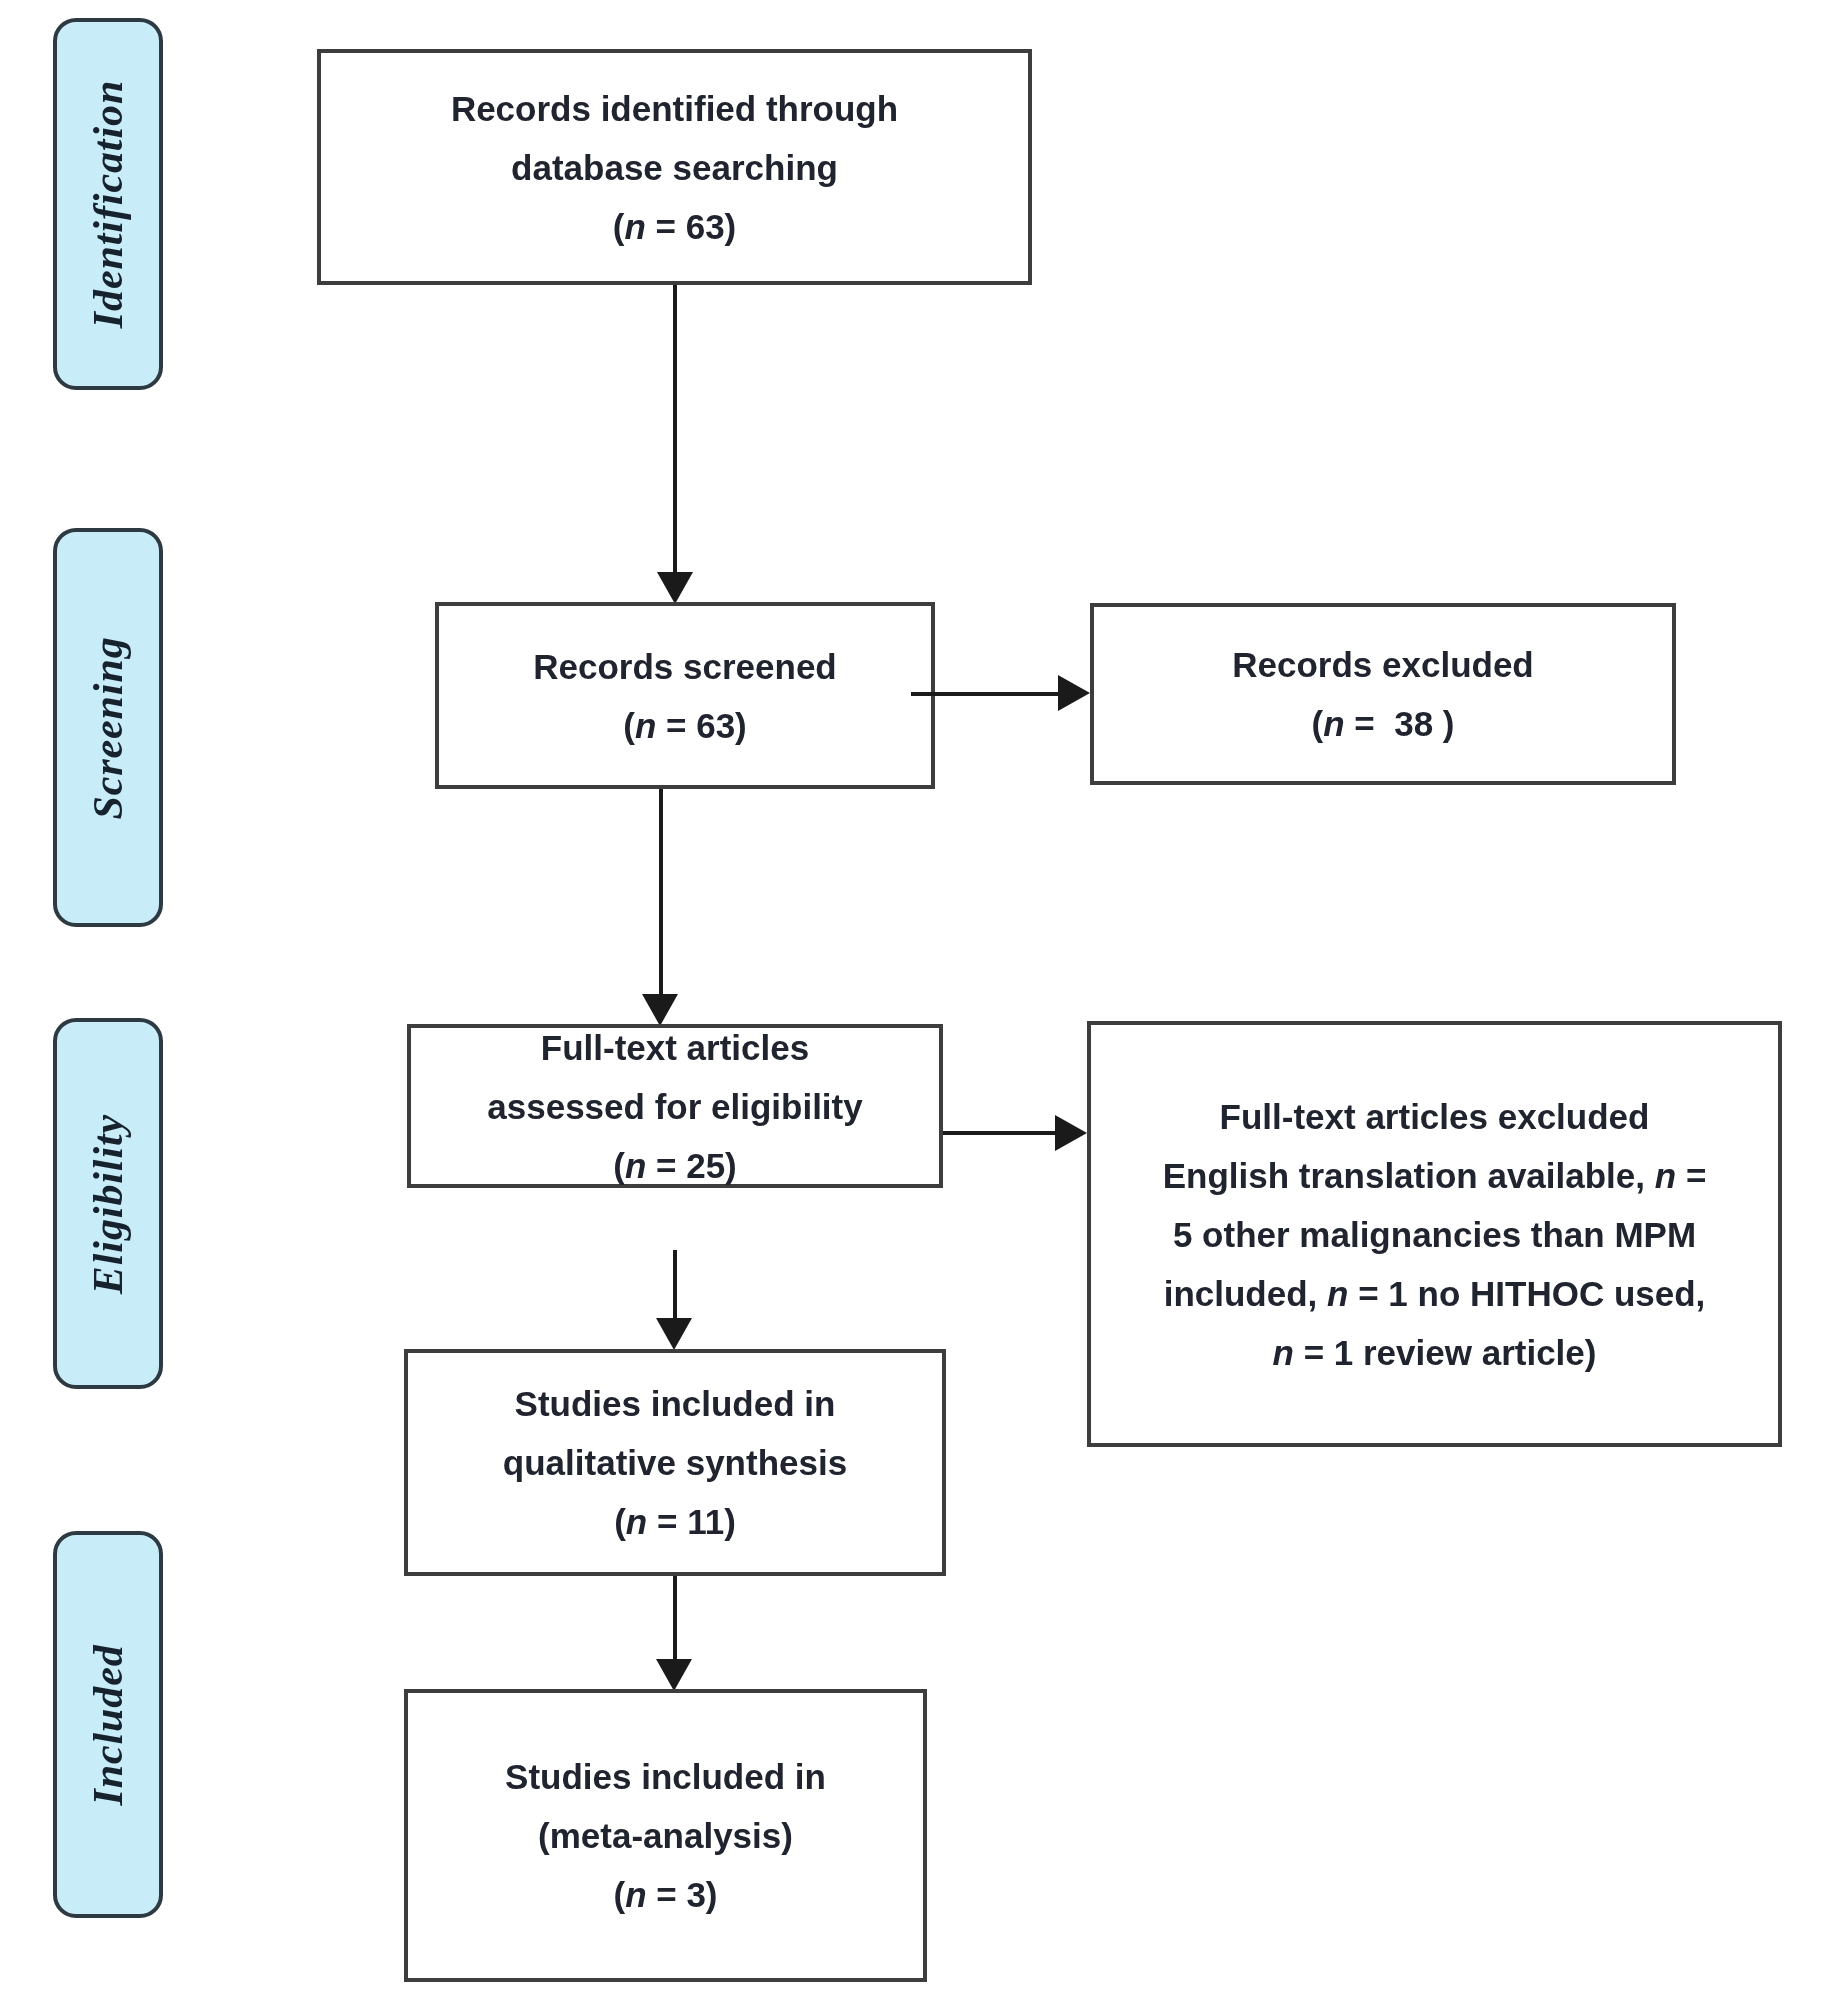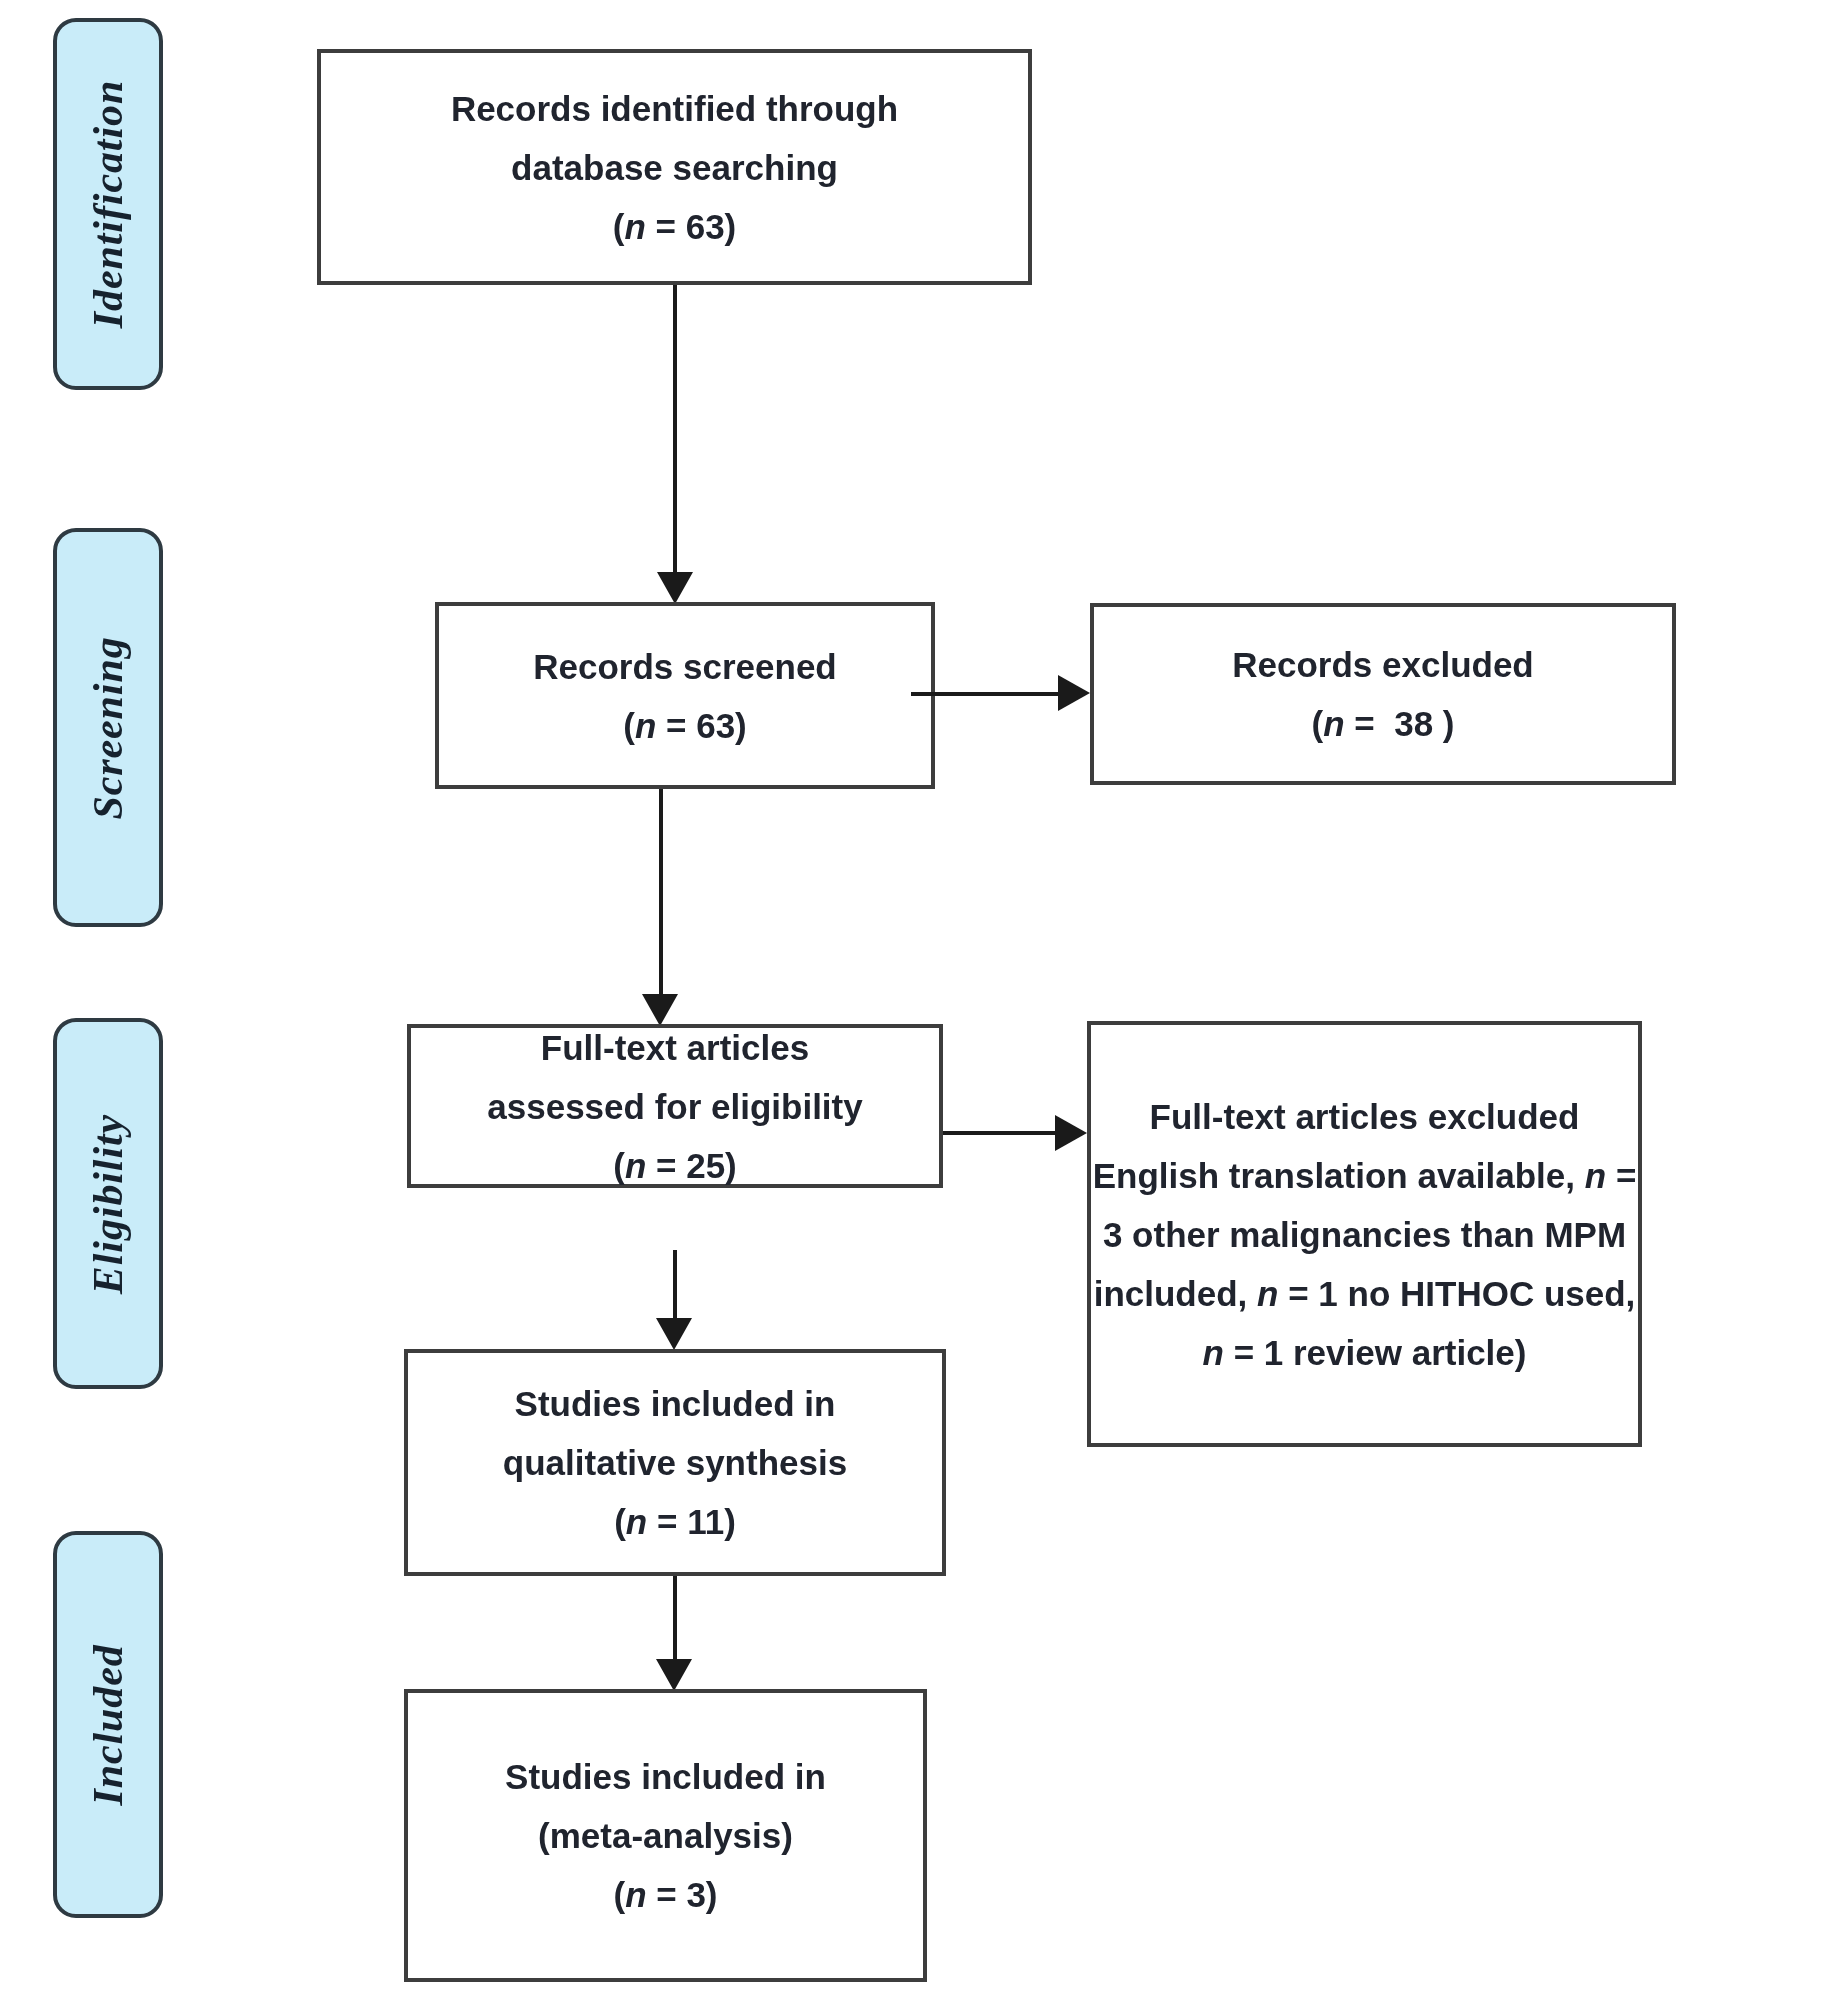--- a/index.html
+++ b/index.html
@@ -123,24 +123,24 @@
 
   <div class="flow-box" style="left:407px; top:1024px; width:536px; height:164px;">
     <div class="line">Full-text articles</div>
     <div class="line">assessed for eligibility</div>
     <div class="line">(<i>n</i> = 25)</div>
   </div>
 
   <div class="stem-h" style="left:943px; top:1131px; width:115px;"></div>
   <div class="head-right" style="left:1055px; top:1115px;"></div>
 
-  <div class="flow-box" style="left:1087px; top:1021px; width:555px; height:426px;">
+  <div class="flow-box" style="left:1087px; top:1021px; width:695px; height:426px;">
     <div class="line">Full-text articles excluded</div>
     <div class="line">English translation available, <i>n</i> =</div>
-    <div class="line">3 other malignancies than MPM</div>
+    <div class="line">5 other malignancies than MPM</div>
     <div class="line">included, <i>n</i> = 1 no HITHOC used,</div>
     <div class="line"><i>n</i> = 1 review article)</div>
   </div>
 
   <div class="stem-v" style="left:673px; top:1250px; height:72px;"></div>
   <div class="head-down" style="left:656px; top:1318px;"></div>
 
   <div class="flow-box" style="left:404px; top:1349px; width:542px; height:227px;">
     <div class="line">Studies included in</div>
     <div class="line">qualitative synthesis</div>

